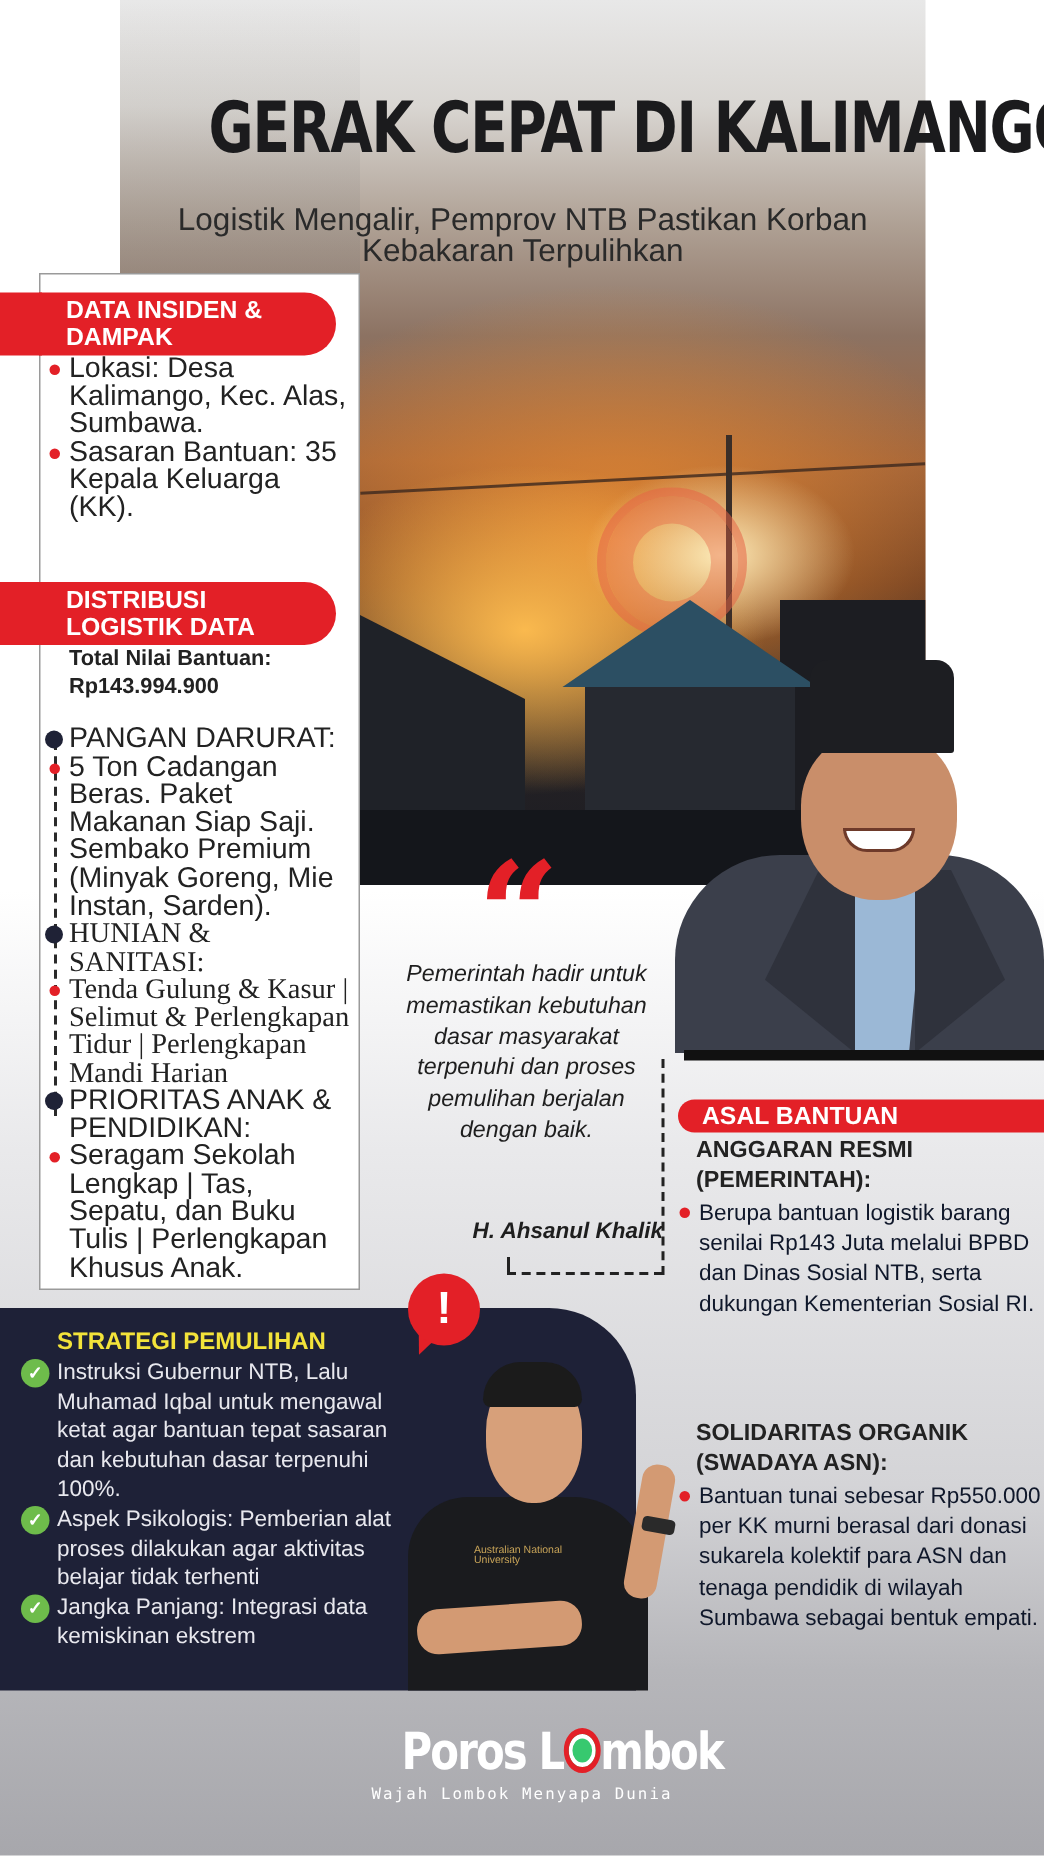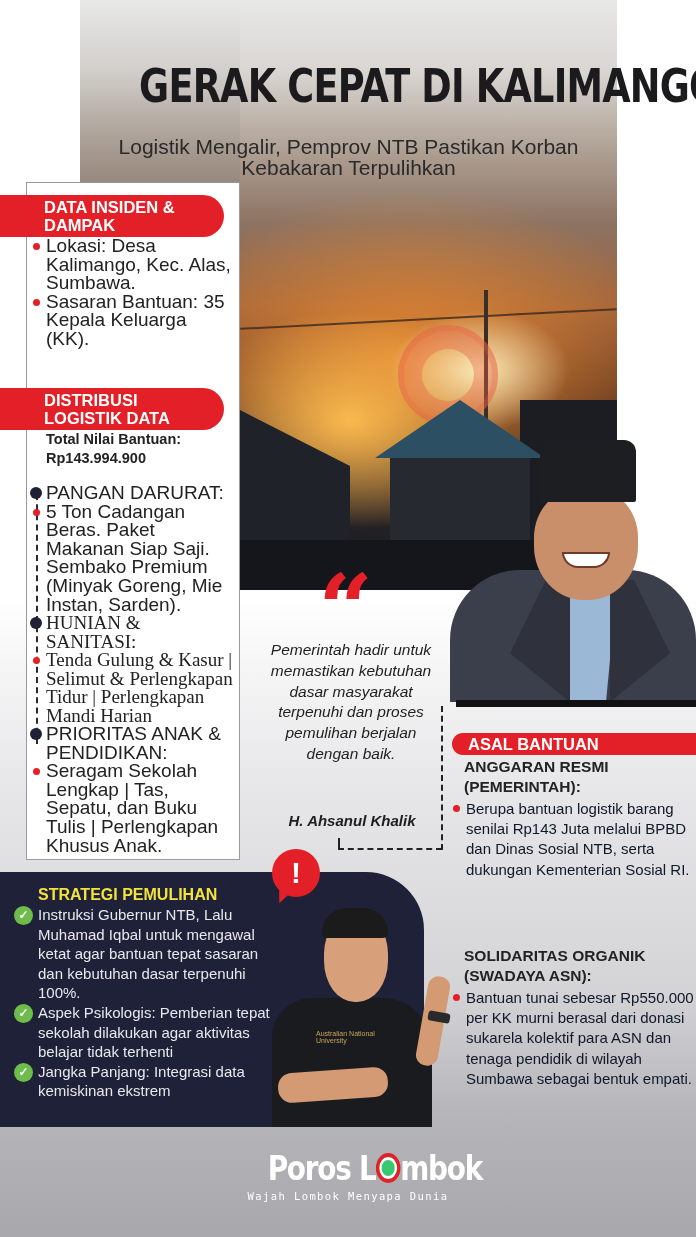--- a/index.html
+++ b/index.html
@@ -77,21 +77,21 @@
   
   .quote-mark {
     position: absolute; left: 318px; top: 570px; font-family: "DejaVu Serif", serif; font-weight: 900;
     font-size: 96px; line-height: 80px; color: #e32027;
   }
   .quote-text {
     position: absolute; left: 262px; top: 640px; width: 178px; text-align: center;
     font-style: italic; font-size: 15.5px; line-height: 20.8px; color: #1e1e1e;
   }
   .quote-author {
-    position: absolute; left: 262px; top: 812px; width: 180px; text-align: center;
+    position: absolute; left: 262px; top: 812px; width: 180px; text-align: right;
     font-style: italic; font-weight: 700; font-size: 15px; color: #1e1e1e;
   }
   .quote-dash-v { position: absolute; left: 441px; top: 706px; height: 144px; border-left: 2px dashed #222; }
   .quote-dash-h { position: absolute; left: 338px; top: 848px; width: 104px; border-top: 2px dashed #222; }
   .quote-dash-stub { position: absolute; left: 338px; top: 838px; height: 12px; border-left: 2px dashed #222; }
 
   
   .portrait1 { position: absolute; left: 450px; top: 440px; width: 246px; height: 262px; }
   .p1-suit { position: absolute; left: 0; top: 130px; width: 246px; height: 132px; background: #3b3f4b; border-radius: 70px 70px 0 0; }
   .p1-shirt { position: absolute; left: 108px; top: 136px; width: 60px; height: 126px; background: #9bb8d6; clip-path: polygon(0 0, 100% 0, 80% 100%, 20% 100%); }
@@ -244,21 +244,21 @@
 
 <div class="strategi"></div>
 <div class="strategi-title">STRATEGI PEMULIHAN</div>
 <div class="strategi-list">
   <div class="item">
     <span class="check">✓</span>
     <span>Instruksi Gubernur NTB, Lalu Muhamad Iqbal untuk mengawal ketat agar bantuan tepat sasaran dan kebutuhan dasar terpenuhi 100%.</span>
   </div>
   <div class="item">
     <span class="check">✓</span>
-    <span>Aspek Psikologis: Pemberian tepat sekolah dilakukan agar aktivitas belajar tidak terhenti</span>
+    <span>Aspek Psikologis: Pemberian alat proses dilakukan agar aktivitas belajar tidak terhenti</span>
   </div>
   <div class="item">
     <span class="check">✓</span>
     <span>Jangka Panjang: Integrasi data kemiskinan ekstrem</span>
   </div>
 </div>
 
 <div class="portrait2">
   <div class="p2-body"></div>
   <div class="p2-logo">Australian National University</div>

